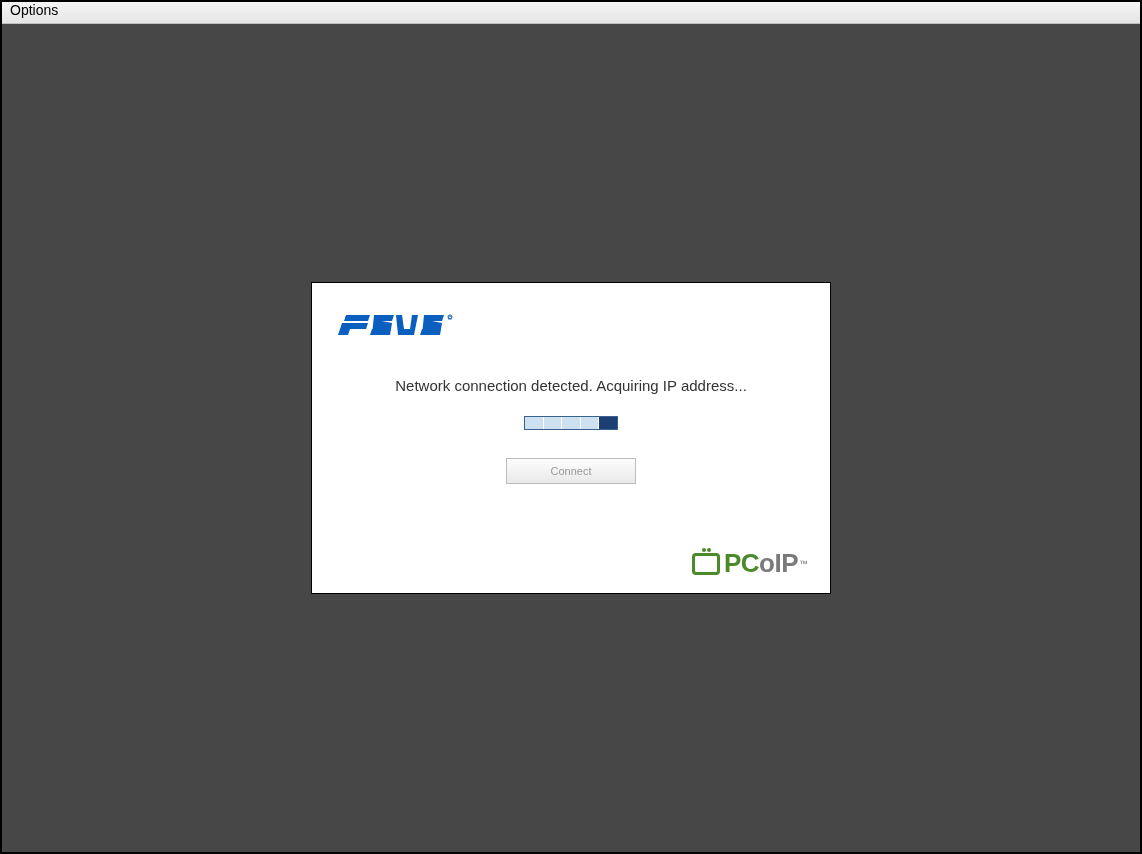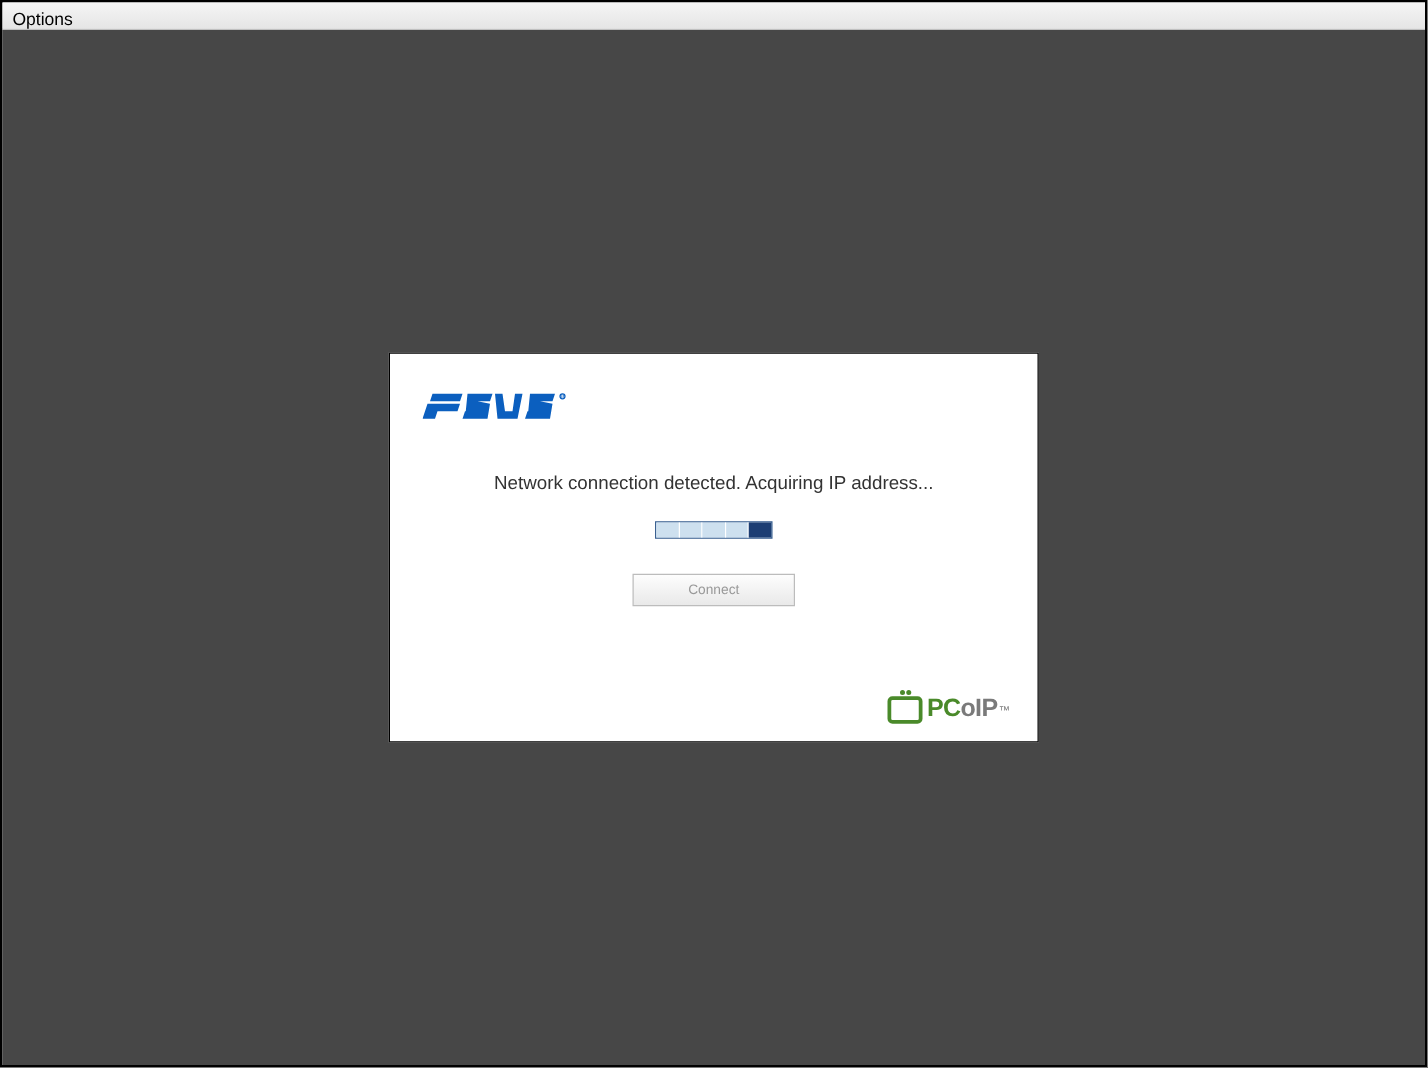--- a/index.html
+++ b/index.html
@@ -12,21 +12,21 @@
       height: 854px;
       border: 2px solid #000;
       display: flex;
       flex-direction: column;
     }
     .menubar {
       height: 22px;
       background: linear-gradient(#f5f5f5, #e5e5e5);
       border-bottom: 1px solid #c0c0c0;
       display: flex;
-      align-items: flex-end;
+      align-items: flex-start;
       padding-left: 4px;
       font-size: 14px;
       color: #000;
     }
     .menubar-item {
       padding: 0 4px;
       cursor: default;
     }
     .content {
       flex: 1;
@@ -114,21 +114,21 @@
       content: "";
       position: absolute;
       top: -8px;
       right: 6px;
       width: 4px;
       height: 4px;
       border-radius: 50%;
       background: #4a8a2a;
     }
     .pcoip-text {
-      font-size: 20px;
+      font-size: 26px;
       font-weight: bold;
       letter-spacing: -0.5px;
     }
     .pcoip-text .pc {
       color: #4a8a2a;
     }
     .pcoip-text .oip {
       color: #7a7a7a;
     }
     .pcoip-tm {

